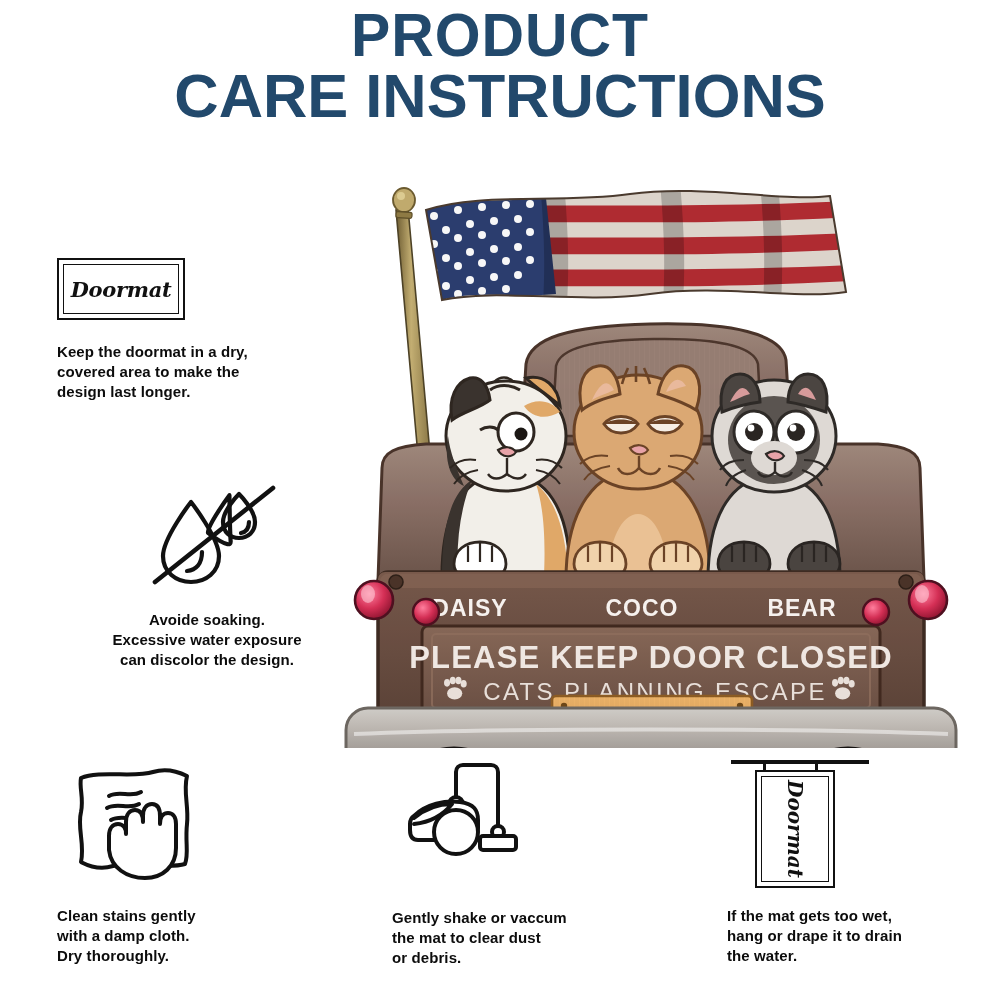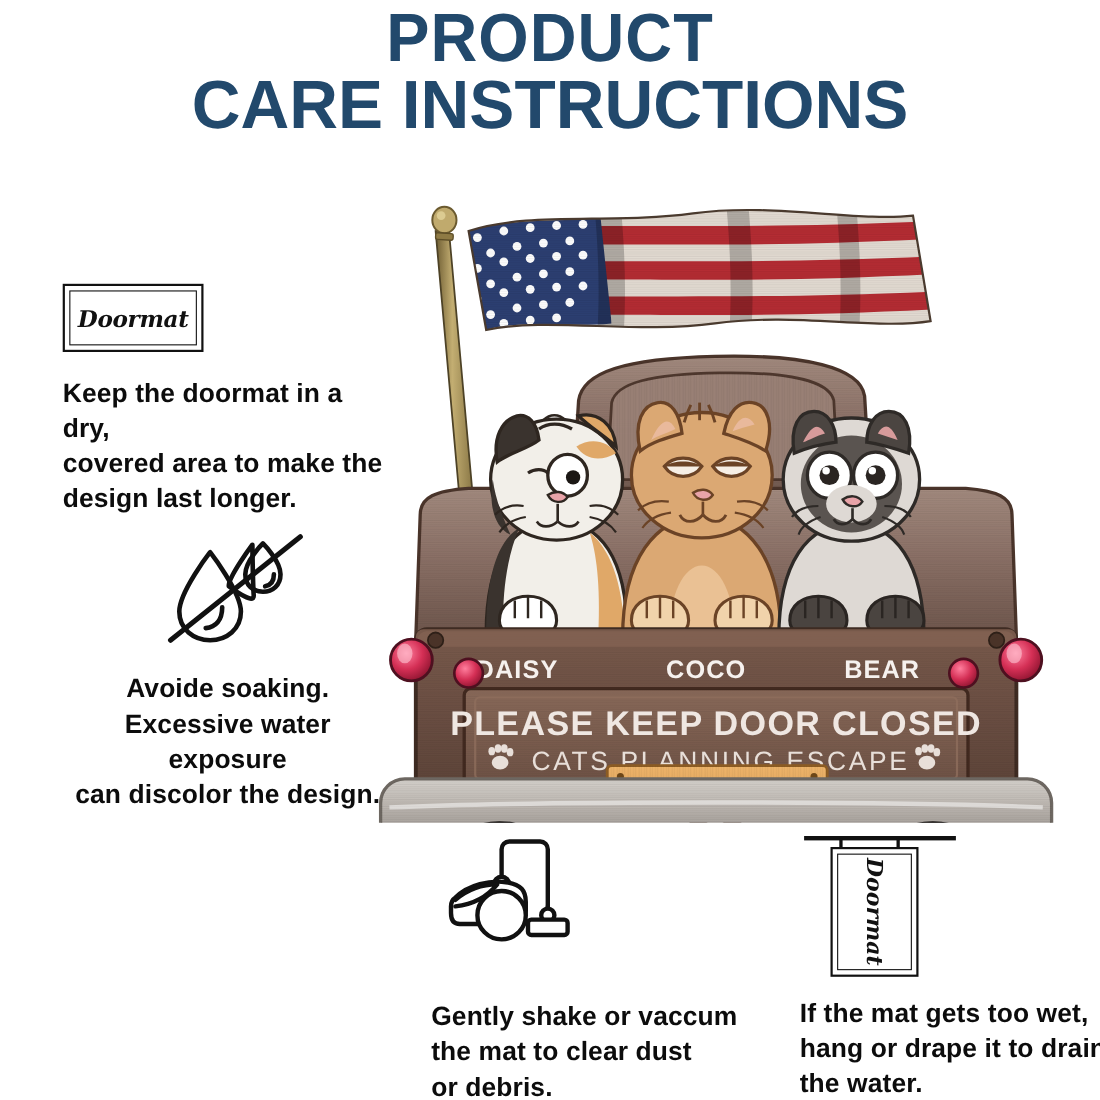--- a/index.html
+++ b/index.html
@@ -25,21 +25,21 @@
   }
   .title-l1 { font-size: 62px; }
   .title-l2 { font-size: 62px; letter-spacing: 0px; transform: scaleX(0.99); }
 
   
   .care-block { position: absolute; }
   .care-icon { position: relative; }
   .care-text {
     font-family: "Liberation Sans Narrow", "Liberation Sans", sans-serif;
     font-weight: bold;
-    font-size: 24px;
+    font-size: 15px;
     line-height: 1.33;
     color: #0c0c0c;
     white-space: pre-line;
     letter-spacing: 0.1px;
   }
 
   
   #block-doormat  { left: 57px;  top: 258px; width: 300px; }
   #block-doormat .care-text  { margin-top: 22px; }
   #block-nosoak   { left: 57px;  top: 482px; width: 300px; text-align: center; }
@@ -152,20 +152,39 @@
         <path d="M75 70 C75 82 69 88 60 89"></path>
         <path d="M122 40 C122 47 119 50 114 51"></path>
         <path d="M28 100 L146 6" stroke-width="4.6"></path>
       </svg>
     </div>
     <div class="care-text">Avoide soaking.
 Excessive water exposure
 can discolor the design.</div>
   </div>
 
+  <div class="care-block" id="block-damp">
+    <div class="care-icon">
+      <svg width="170" height="124" viewBox="0 0 170 124" fill="#fff" stroke="#111" stroke-width="4" stroke-linecap="round" stroke-linejoin="round">
+        <path d="M24 16 C42 8 78 16 96 10 C112 5 126 12 130 14 C126 30 132 44 130 62 C128 80 132 92 128 102
+                 C108 108 76 98 56 104 C40 109 28 102 24 100 C28 82 20 66 24 50 C27 36 22 26 24 16 Z"></path>
+        <path d="M52 34 C62 28 74 36 84 30" fill="none"></path>
+        <path d="M50 46 C60 40 72 48 82 42" fill="none"></path>
+        <path d="M54 58 C64 52 76 60 86 54" fill="none"></path>
+        <path d="M52 74 C52 66 56 62 61 62 C66 62 69 66 69 72 L69 60
+                 C69 52 73 48 78 48 C83 48 86 52 86 60 L86 54
+                 C86 46 90 42 95 42 C100 42 103 46 103 54 L103 62
+                 C103 54 107 51 111 51 C116 51 119 55 119 62
+                 L119 86 C119 104 106 116 88 116 C70 116 54 106 52 88 Z"></path>
+      </svg>
+    </div>
+    <div class="care-text">Clean stains gently
+with a damp cloth.
+Dry thoroughly.</div>
+  </div>
 
   <div class="care-block" id="block-vacuum">
     <div class="care-icon">
       <svg width="210" height="126" viewBox="0 0 210 126" fill="#fff" stroke="#111" stroke-width="4" stroke-linecap="round" stroke-linejoin="round">
         <path d="M64 42 L64 10 C64 6 67 3 71 3 L99 3 C103 3 106 6 106 10 L106 62" fill="none"></path>
         <circle cx="64" cy="42" r="7"></circle>
         <path d="M22 54 C34 42 54 38 68 40 C82 42 86 48 86 58 L86 66 C86 74 80 78 70 78
                  L26 78 C20 78 18 74 18 68 L18 62 C18 58 19 56 22 54 Z"></path>
         <path d="M22 56 C34 46 48 42 60 42 C52 52 40 60 22 62" fill="none"></path>
         <circle cx="64" cy="70" r="22"></circle>

